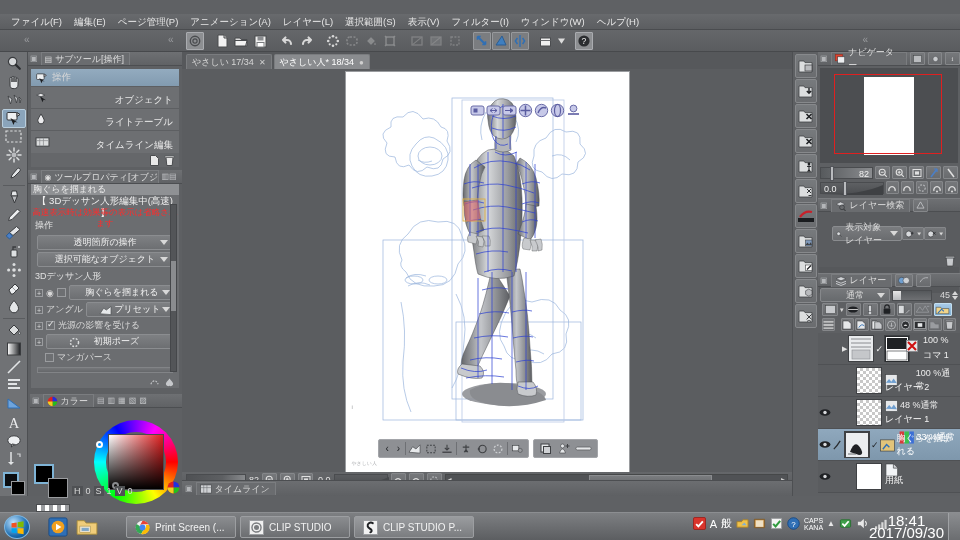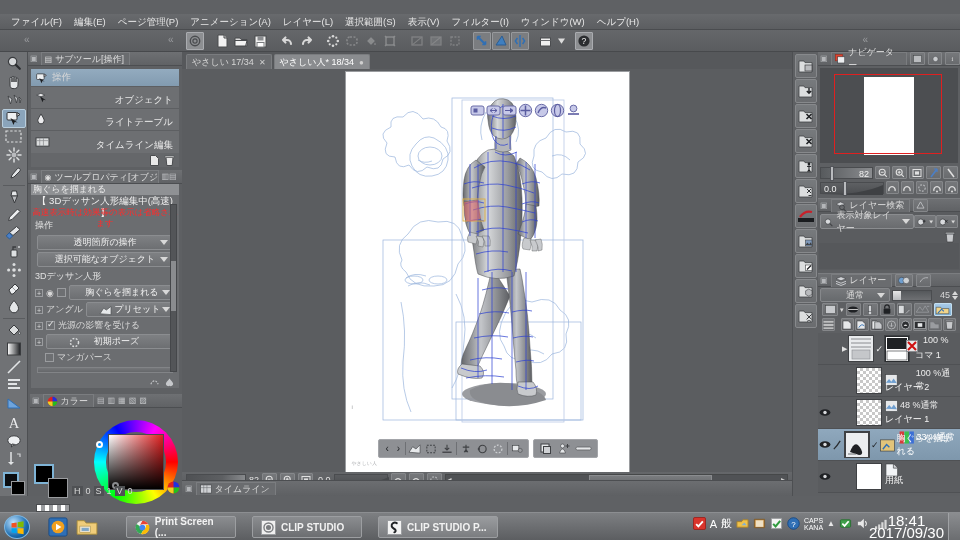--- a/index.html
+++ b/index.html
@@ -160,21 +160,21 @@
                position:relative; }
   .navslider .kn { position:absolute; left:18%; top:-2px; width:4px; height:15px; background:#b9bbbe; border:1px solid #53555a;}
   .navslider .vl { position:absolute; right:3px; top:1px; font-size:9px; color:#efefef;}
   .minibtn { width:15px; height:13px; background:linear-gradient(#76787b,#696b6e); border:1px solid #85878a;
              display:flex; align-items:center; justify-content:center; border-radius:1px;}
 
   .panelhdr { height:14px; background:linear-gradient(#6e7073,#606265); border-top:1px solid #7b7d80;
               border-bottom:1px solid #4c4e51; display:flex; align-items:center; gap:3px; padding-left:2px;
               font-size:9px;}
   .layersearchbody { height:58px; background:#5a5c5f; }
-  .searchrow { display:flex; align-items:center; gap:0; padding:2px; }
+  .searchrow { display:flex; align-items:center; gap:0; padding:14px; }
   .srchcombo { flex:1; height:15px; background:linear-gradient(#7a7c7f,#6a6c6f); border:1px solid #8a8c8f;
                display:flex; align-items:center; gap:3px; padding:0 3px; font-size:9px; border-radius:2px;}
 
   
   .layerctl { padding:1px 2px; }
   .blendrow { display:flex; align-items:center; gap:2px; }
   .blendcombo { width:70px; height:14px; background:linear-gradient(#76787b,#676a6d); border:1px solid #86888b;
                 display:flex; align-items:center; justify-content:center; position:relative;
                 font-size:9px; border-radius:2px;}
   .opbar { flex:1; height:11px; background:linear-gradient(#55585b,#6e7073); border:1px solid #4a4c4f; position:relative;}
@@ -1348,21 +1348,21 @@
               <rect x="2" y="2" width="20" height="11" fill="#1f2124"></rect>
               <rect x="2" y="15" width="20" height="9" fill="#fff" stroke="#2b2d30" stroke-width=".6"></rect>
             </svg>
           <svg width="12" height="12" viewBox="0 0 12 12" style="position:absolute;right:-9px;top:4px;">
               <rect x="0.5" y="0.5" width="11" height="11" fill="#e8e8e8" stroke="#8a8c90"></rect>
               <path d="M2 2l8 8M10 2l-8 8" stroke="#d01010" stroke-width="2"></path>
             </svg>
         </div>
         <div class="linfo" style="padding-left:12px;">
           <div class="lmeta">100 %</div>
-          <div class="lname" style="left:4px;">コマ 1</div>
+          <div class="lname" style="left:12px;">コマ 1</div>
         </div>
       </div>
 
       <div class="lrow">
         <div class="eyecol"></div>
         <div class="maskcol"></div>
         <div class="thumb2 checker" style="margin-left:14px;"></div>
         <div class="linfo">
           <div style="display:flex;align-items:center;gap:18px;">
             <svg width="13" height="12" viewBox="0 0 14 13">
@@ -1467,21 +1467,21 @@
           <rect x="1" y="1" width="20" height="20" rx="2" fill="#2f6fb5" stroke="#174a86"></rect>
           <circle cx="11" cy="11" r="7" fill="#f0a020"></circle>
           <path d="M8.8 7.4l6 3.6-6 3.6z" fill="#fff"></path>
         </svg>
       <svg width="22" height="18" viewBox="0 0 24 20">
           <path d="M1 3h8l2 2.6h12V18H1z" fill="#f0cd7a" stroke="#a98c3a"></path>
           <rect x="4" y="9" width="12" height="7" fill="#e8e2cf" stroke="#a98c3a" stroke-width=".6"></rect>
           <rect x="6" y="11" width="8" height="3.4" fill="#7fa7c8"></rect>
         </svg>
     </div>
-    <div style="position:absolute;left:126px;top:3px;display:flex;gap:16px;font-weight:bold;">
+    <div style="position:absolute;left:126px;top:3px;display:flex;gap:4px;">
       <div class="tbtn" style="width:110px;">
         <svg width="15" height="15" viewBox="0 0 16 16">
             <circle cx="8" cy="8" r="7.2" fill="#f0f0f0"></circle>
             <path d="M8 .8A7.2 7.2 0 0 1 14.4 4.6H8a3.4 3.4 0 0 0-3 1.8z" fill="#ea4335"></path>
             <path d="M1.6 4.2A7.2 7.2 0 0 0 6.6 15l3.1-5.4A3.4 3.4 0 0 1 5 6.4z" fill="#34a853"></path>
             <path d="M15 5.4a7.2 7.2 0 0 1-8.4 9.6l3.1-5.4A3.4 3.4 0 0 0 11.4 5z" fill="#fbbc05"></path>
             <circle cx="8" cy="8" r="3.1" fill="#4285f4"></circle>
           </svg>
         <span>Print Screen (...</span>
       </div>

